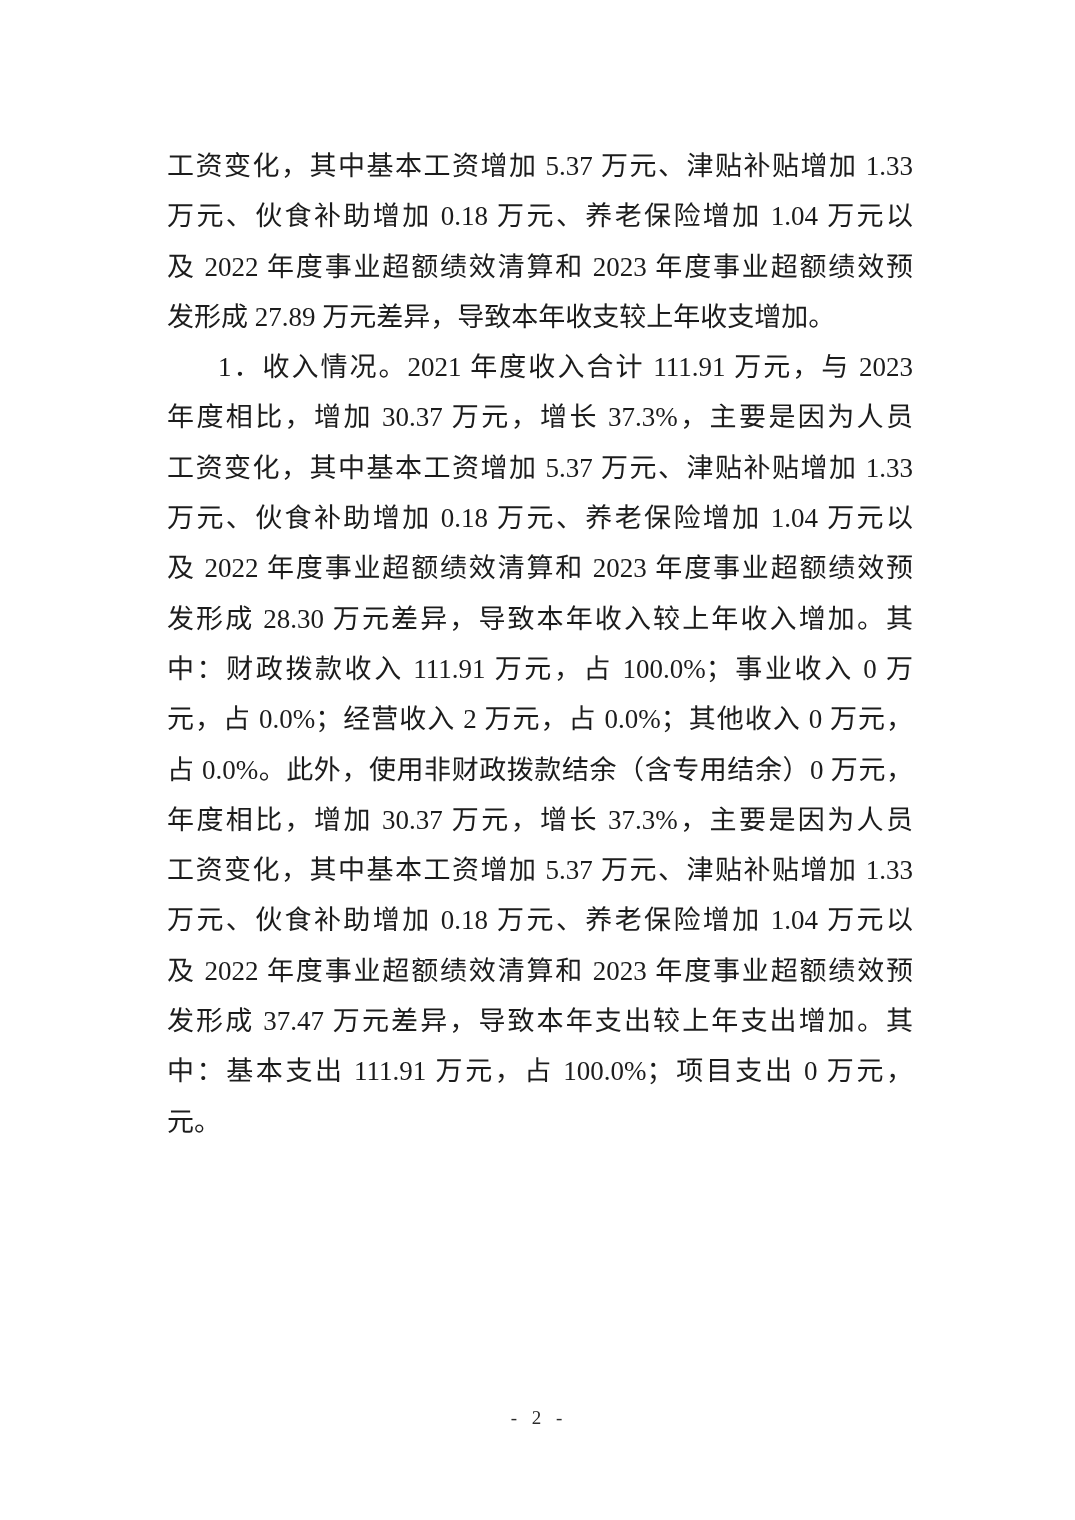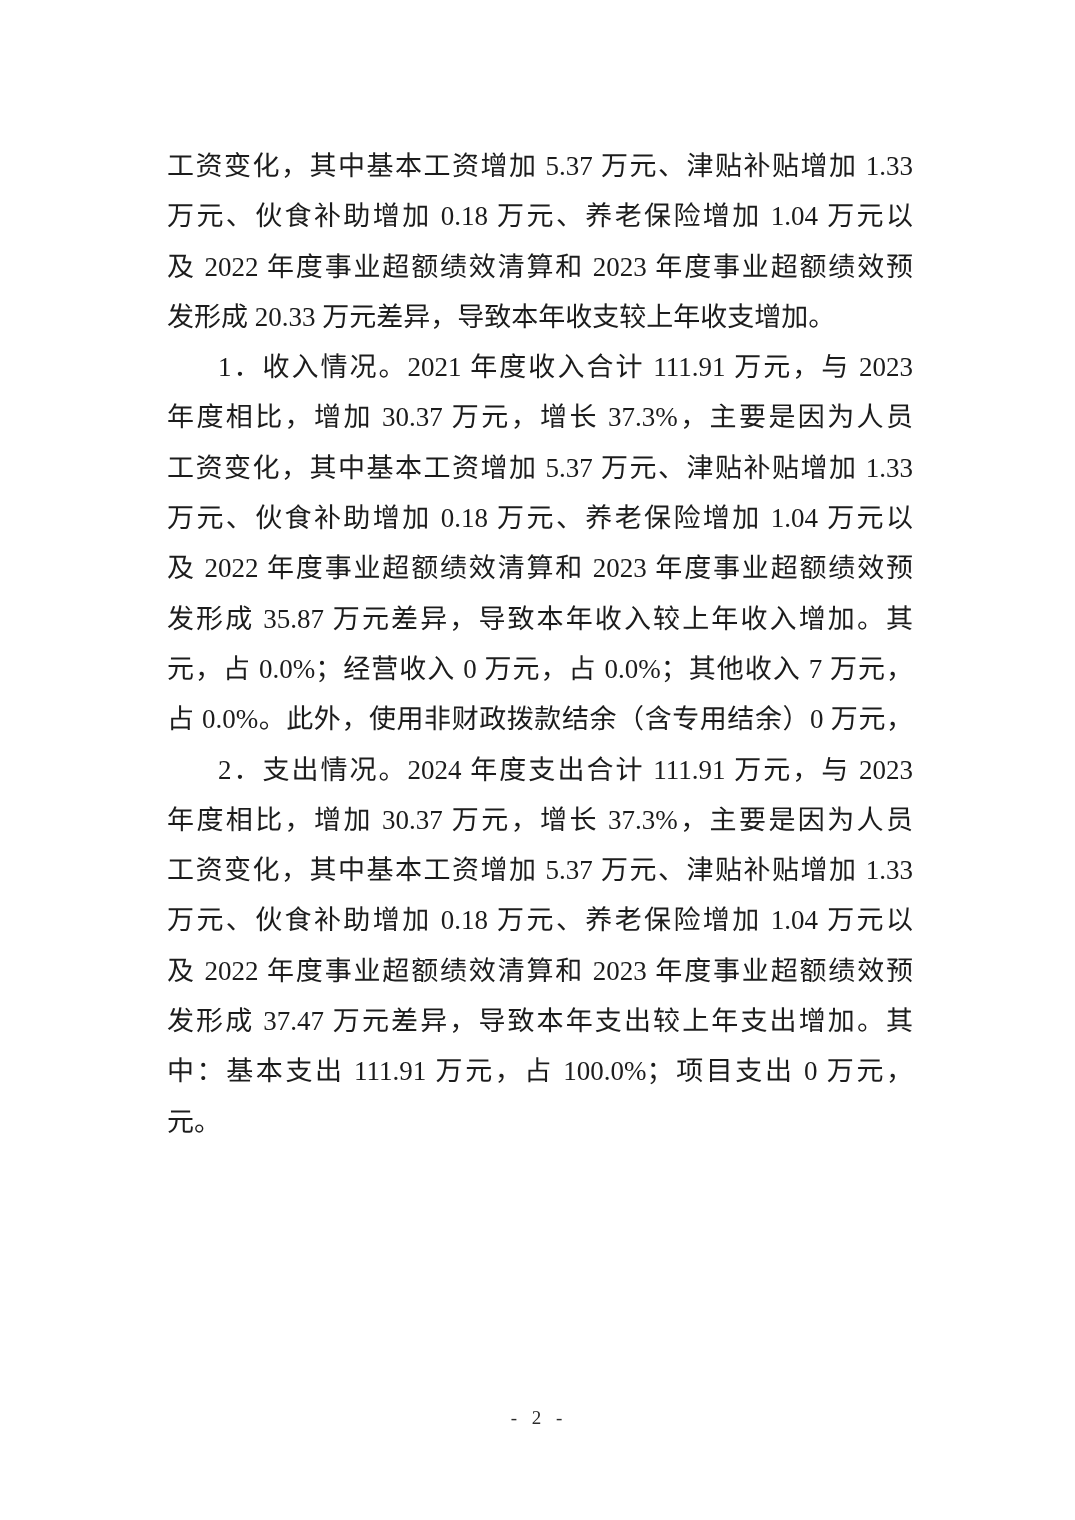--- a/index.html
+++ b/index.html
@@ -53,30 +53,30 @@
   }
 </style>
 </head>
 <body>
 
 <div class="page">
   <div class="doc-body">
       <div class="line">工资变化，其中基本工资增加 5.37 万元、津贴补贴增加 1.33</div>
       <div class="line">万元、伙食补助增加 0.18 万元、养老保险增加 1.04 万元以</div>
       <div class="line">及 2022 年度事业超额绩效清算和 2023 年度事业超额绩效预</div>
-      <div class="line para-end">发形成 20.33 万元差异，导致本年收支较上年收支增加。</div>
+      <div class="line para-end">发形成 27.89 万元差异，导致本年收支较上年收支增加。</div>
       <div class="line indent">1．收入情况。2021 年度收入合计 111.91 万元，与 2023</div>
       <div class="line">年度相比，增加 30.37 万元，增长 37.3%，主要是因为人员</div>
       <div class="line">工资变化，其中基本工资增加 5.37 万元、津贴补贴增加 1.33</div>
       <div class="line">万元、伙食补助增加 0.18 万元、养老保险增加 1.04 万元以</div>
       <div class="line">及 2022 年度事业超额绩效清算和 2023 年度事业超额绩效预</div>
-      <div class="line">发形成 35.87 万元差异，导致本年收入较上年收入增加。其</div>
-      <div class="line">元，占 0.0%；经营收入 0 万元，占 0.0%；其他收入 7 万元，</div>
+      <div class="line">发形成 28.30 万元差异，导致本年收入较上年收入增加。其</div>
+      <div class="line">中：财政拨款收入 111.91 万元，占 100.0%；事业收入 0 万</div>
+      <div class="line">元，占 0.0%；经营收入 2 万元，占 0.0%；其他收入 0 万元，</div>
       <div class="line">占 0.0%。此外，使用非财政拨款结余（含专用结余）0 万元，</div>
-      <div class="line indent">2．支出情况。2024 年度支出合计 111.91 万元，与 2023</div>
       <div class="line">年度相比，增加 30.37 万元，增长 37.3%，主要是因为人员</div>
       <div class="line">工资变化，其中基本工资增加 5.37 万元、津贴补贴增加 1.33</div>
       <div class="line">万元、伙食补助增加 0.18 万元、养老保险增加 1.04 万元以</div>
       <div class="line">及 2022 年度事业超额绩效清算和 2023 年度事业超额绩效预</div>
       <div class="line">发形成 37.47 万元差异，导致本年支出较上年支出增加。其</div>
       <div class="line">中：基本支出 111.91 万元，占 100.0%；项目支出 0 万元，</div>
       <div class="line para-end">元。</div>
     </div>
   <div class="footer">- 2 -</div>
 </div>

